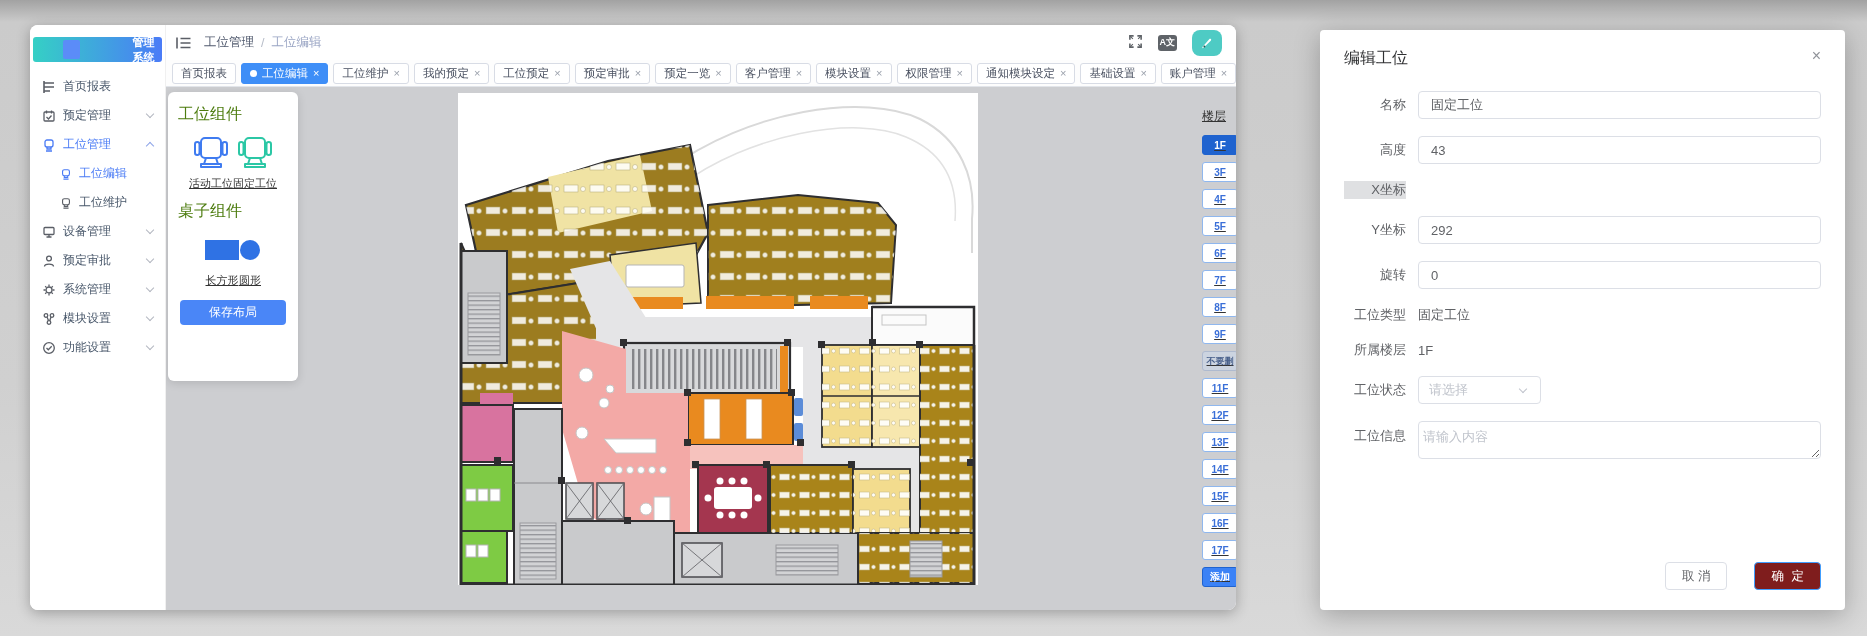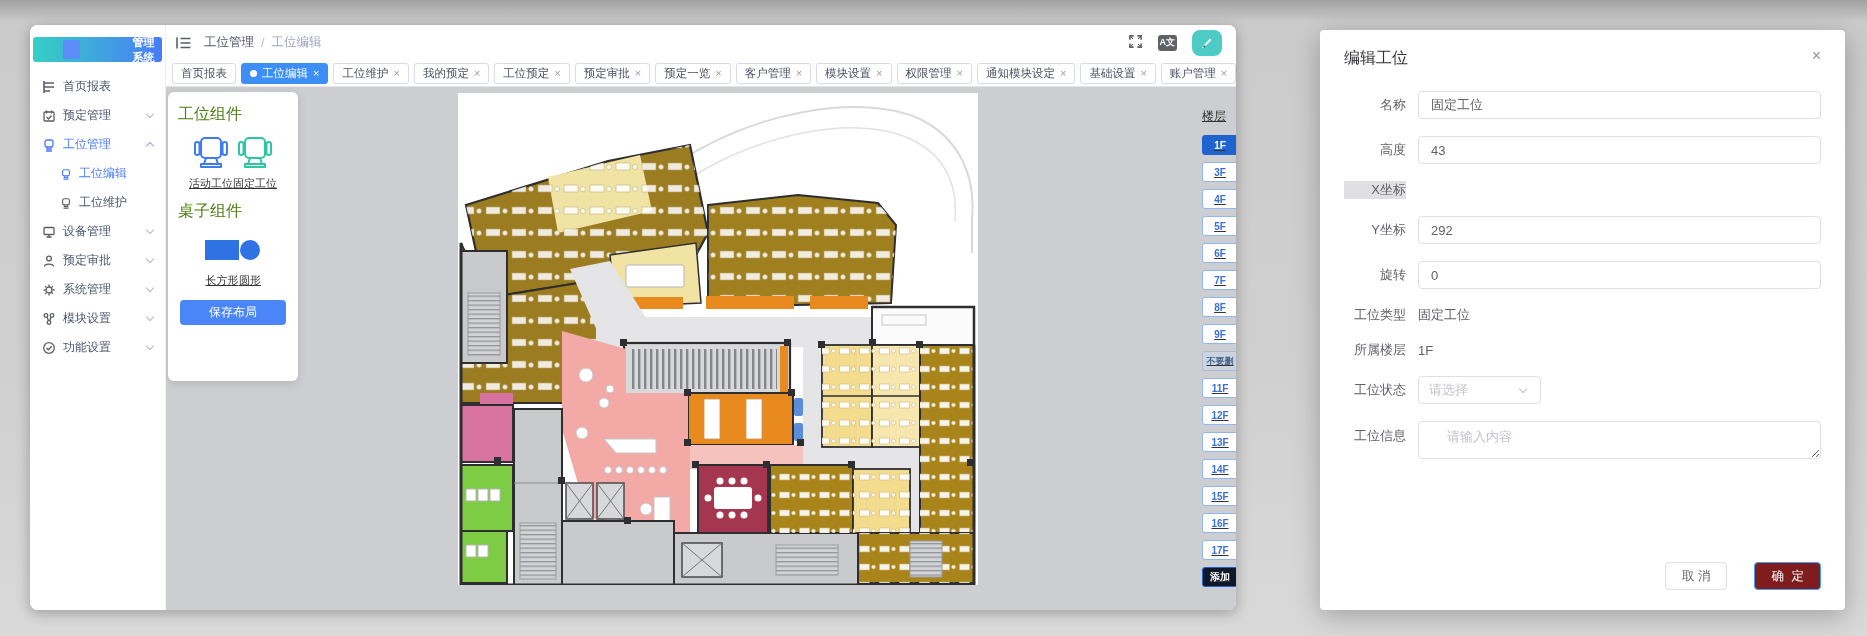--- a/index.html
+++ b/index.html
@@ -68,38 +68,38 @@
   
   .canvas { position:absolute; left:292px; top:6px; width:520px; height:492px; background:#fff; }
   
   .floors { position:absolute; left:1036px; top:21px; width:36px; text-align:left;text-decoration:underline; }
   .floors-title { font-size:12px; color:#333; margin-bottom:10px; }
   .floor-btn { width:36px; height:20px; margin-bottom:7px; background:#fff; color:#3a6fd8;
                border:1px solid #8fb7ee; border-radius:3px; font-size:10px; font-weight:bold;
                display:flex; align-items:center; justify-content:center; cursor:pointer; }
   .floor-btn.active { background:#1f63cf; border-color:#1f63cf; color:#fff; }
   .floor-btn.special { background:#ccd4e0; border-color:#aebacf; color:#49618c; font-size:9px; }
-  .floor-btn.add { background:#0f172a; border-color:#1f63cf; color:#fff; }
+  .floor-btn.add { background:#3b82f6; border-color:#1f63cf; color:#fff; }
   
   .modal { position:absolute; left:1320px; top:30px; width:525px; height:580px; background:#fff;
            border-radius:4px; box-shadow:0 6px 26px rgba(0,0,0,.25); padding:18px 24px 20px;
            display:flex; flex-direction:column; }
   .modal-head { display:flex; align-items:flex-start; margin-bottom:22px; }
   .modal-title { font-size:16px; color:#303133; }
   .modal-close { margin-left:auto; color:#909399; font-size:16px; cursor:pointer; line-height:1; }
   .frow { display:flex; align-items:center; margin-bottom:17px; }
   .flabel { width:62px; text-align:right; margin-right:12px; font-size:13px; color:#606266; flex:none; }
   .flabel.sel { background:#dfe0e2; }
   .finput { flex:1; height:28px; border:1px solid #dcdfe6; border-radius:4px; padding:0 12px;
             font-size:13px; color:#606266; font-family:inherit; outline:none; }
   .ftext { font-size:13px; color:#606266; }
   .fselect { width:123px; height:28px; border:1px solid #dcdfe6; border-radius:4px; padding:0 10px;
              font-size:13px; color:#c0c4cc; display:flex; align-items:center; cursor:pointer; }
   .fselect .chev { margin-left:auto; border-color:#c0c4cc; }
-  .ftextarea { flex:1; height:38px; border:1px solid #dcdfe6; border-radius:4px; padding:6px 28px;
+  .ftextarea { flex:1; height:38px; border:1px solid #dcdfe6; border-radius:4px; padding:6px 4px;
                font-size:13px; color:#606266; font-family:inherit; resize:vertical; outline:none; }
   .ftextarea::placeholder, .finput::placeholder { color:#c0c4cc; }
   .frow.ta { align-items:flex-start; }
   .frow.ta .flabel { margin-top:6px; }
   .modal-foot { margin-top:auto; display:flex; justify-content:flex-end; gap:27px; }
   .btn { height:28px; padding:0 16px; border-radius:4px; font-size:12.5px; cursor:pointer;
          font-family:inherit; }
   .btn.plain { background:#fff; border:1px solid #dcdfe6; color:#606266; }
   .btn.primary { background:#7f1d1d; border:1px solid #409eff; color:#fff;font-family:Liberation Mono, monospace; }
 </style>

